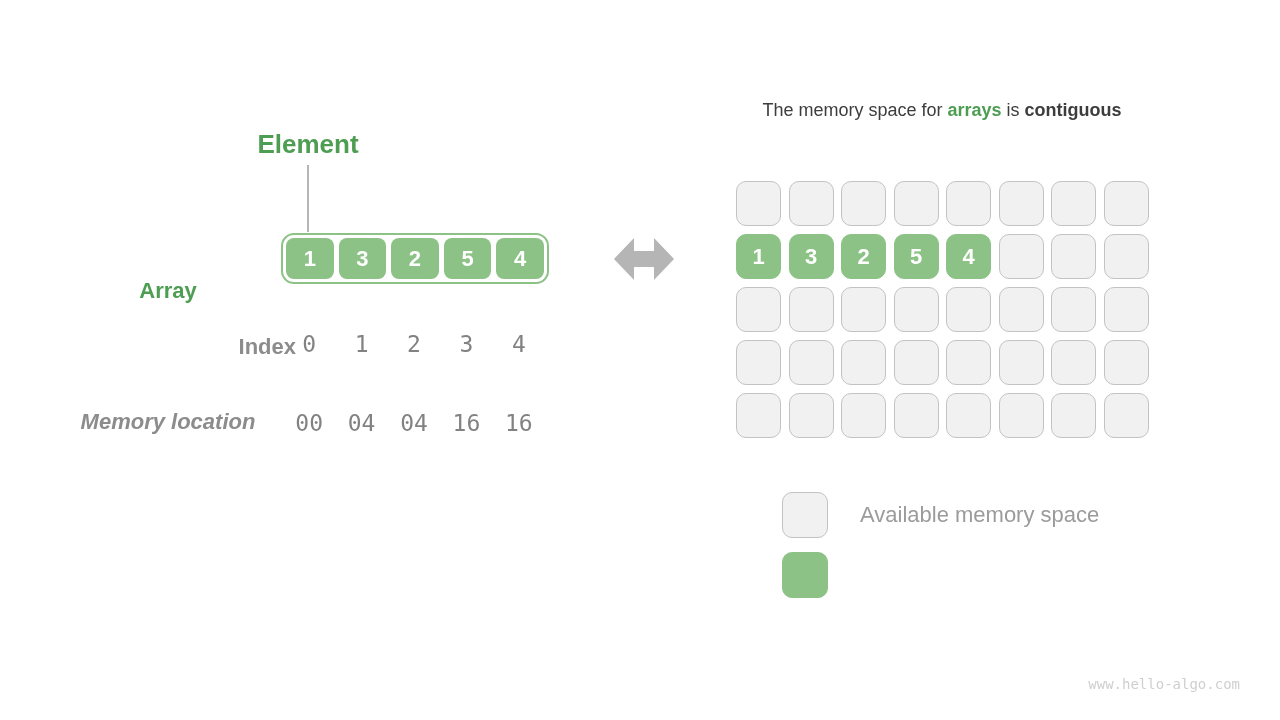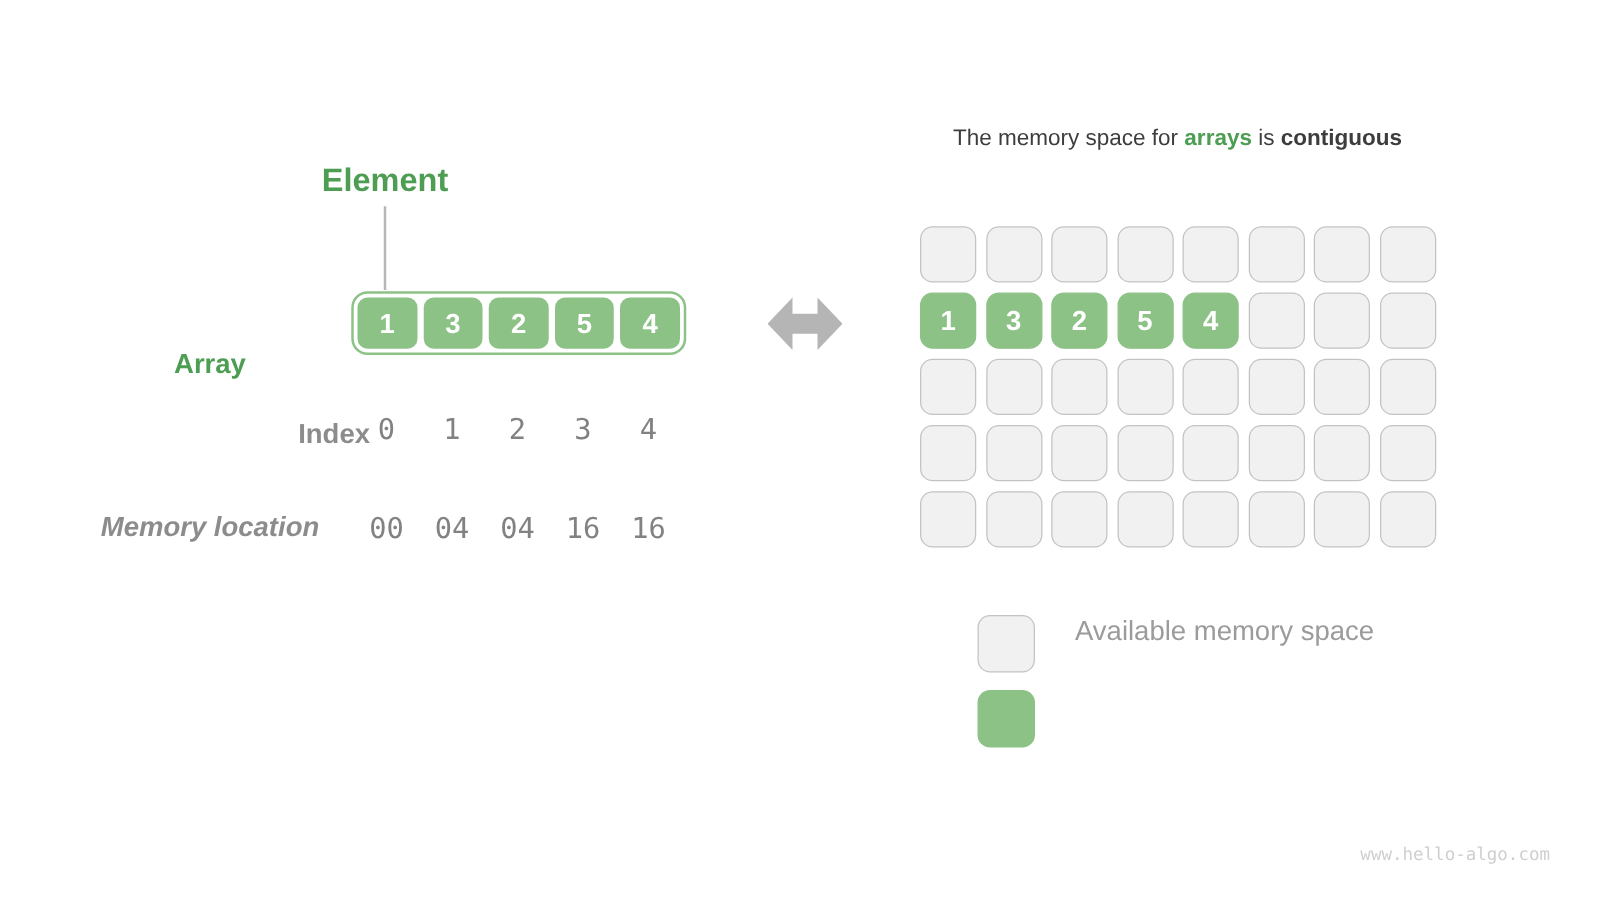--- a/index.html
+++ b/index.html
@@ -48,21 +48,21 @@
   .grid-title .hl-bold{font-weight:bold;}
   .memory-grid{position:absolute; left:736px; top:181px; display:grid;
     grid-template-columns:repeat(8,45px); grid-auto-rows:45px; column-gap:7.5px; row-gap:8px;}
   .mem-cell{box-sizing:border-box; border-radius:10px; background:var(--cell-fill);
     border:1.5px solid var(--cell-border);}
   .mem-cell.allocated{background:var(--green); border-color:var(--green);
     display:flex; align-items:center; justify-content:center; color:#fff; font-size:22px; font-weight:bold;}
 
   
   .legend{position:absolute; left:737px; top:492px;}
-  .legend-row{display:flex; height:46px; margin-bottom:14px;padding-left:45px;}
+  .legend-row{display:flex; align-items:center; height:46px; margin-bottom:14px;padding-left:45px;}
   .legend-swatch{width:46px; height:46px; box-sizing:border-box; border-radius:10px; flex:0 0 46px;}
   .legend-swatch.available{background:var(--cell-fill); border:1.5px solid var(--cell-border);}
   .legend-swatch.allocated{background:var(--green); border:1.5px solid var(--green);}
   .legend-text{margin-left:32px; font-size:22px; color:var(--legend-text); white-space:nowrap;}
 
   
   .watermark{position:absolute; right:40px; top:676px; font-family:"DejaVu Sans Mono", monospace;
     font-size:14px; color:var(--watermark);}
 </style>
 </head>

